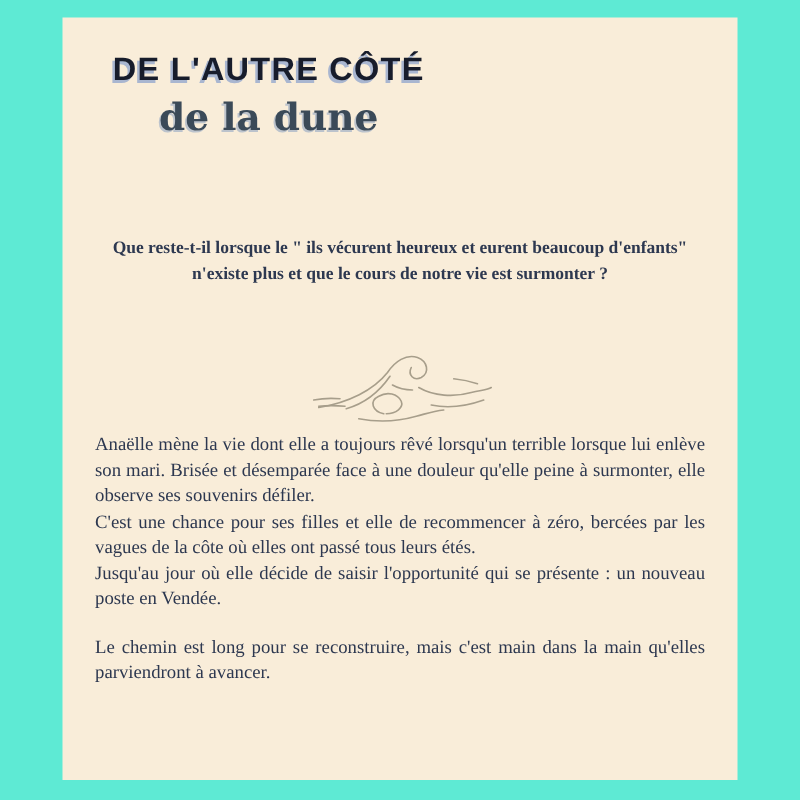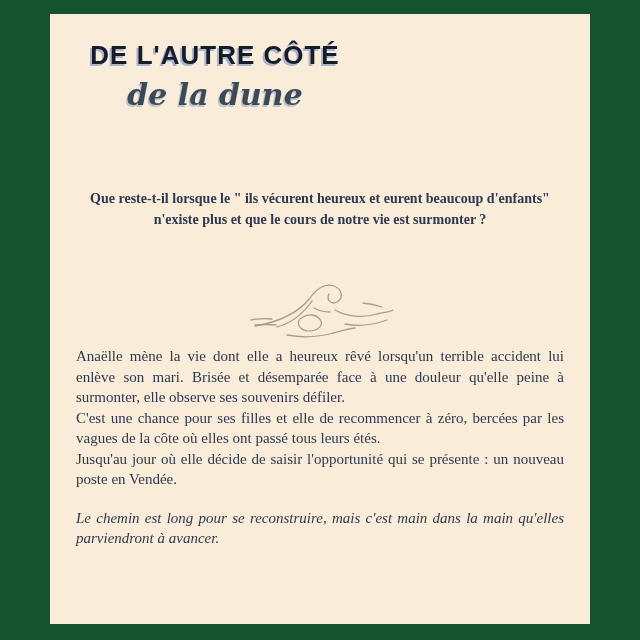--- a/index.html
+++ b/index.html
@@ -8,21 +8,21 @@
     background: #ffffff;
     width: 640px;
     height: 640px;
     overflow: hidden;
     font-family: "Liberation Serif", serif;
   }
   .page {
     position: relative;
     width: 640px;
     height: 640px;
-    background: #14532d;
+    background: #5eead4;
   }
   .card {
     position: absolute;
     left: 50px;
     top: 14px;
     width: 540px;
     height: 610px;
     background: #f9edd9;
   }
   .header {
@@ -37,21 +37,20 @@
     font-size: 26px;
     font-weight: 700;
     letter-spacing: 1px;
     color: #171c2b;
     text-shadow: -2px 2px 0 #a9b6d0;
     line-height: 1.2;
     margin: 0;
   }
   .subtitle {
     font-family: "DejaVu Serif", serif;
-    font-style: italic;
     font-size: 30px;
     font-weight: 600;
     color: #3b4a58;
     text-shadow: -1.5px 1.5px 0 #bcc3cc;
     line-height: 1.2;
     margin: 6px 0 0 0;
   }
   .quote {
     position: absolute;
     left: 0;
@@ -82,21 +81,20 @@
     color: #2d3850;
     font-size: 15px;
     line-height: 20.5px;
     text-align: justify;
   }
   .body-text p {
     margin: 0;
   }
   .body-text p.spaced {
     margin-top: 18px;
-    font-style: italic;
   }
 </style>
 </head>
 <body>
 
 <div class="page">
   <div class="card">
 
     <div class="header">
       <div class="title">DE L'AUTRE CÔTÉ</div>
@@ -126,20 +124,20 @@
 
         <path d="M90 30 C102 37 118 38 132 34 C140 32 145 32 148 30"></path>
 
         <path d="M100 44 C114 47 128 45 142 40"></path>
 
         <path d="M118 23 Q128 24 137 27"></path>
       </svg>
     </div>
 
     <div class="body-text">
-      <p>Anaëlle mène la vie dont elle a heureux rêvé lorsqu'un terrible accident lui enlève son mari. Brisée et désemparée face à une douleur qu'elle peine à surmonter, elle observe ses souvenirs défiler.</p>
+      <p>Anaëlle mène la vie dont elle a toujours rêvé lorsqu'un terrible lorsque lui enlève son mari. Brisée et désemparée face à une douleur qu'elle peine à surmonter, elle observe ses souvenirs défiler.</p>
       <p>C'est une chance pour ses filles et elle de recommencer à zéro, bercées par les vagues de la côte où elles ont passé tous leurs étés.</p>
       <p>Jusqu'au jour où elle décide de saisir l'opportunité qui se présente : un nouveau poste en Vendée.</p>
       <p class="spaced">Le chemin est long pour se reconstruire, mais c'est main dans la main qu'elles parviendront à avancer.</p>
     </div>
 
   </div>
 </div>
 
 </body></html>

